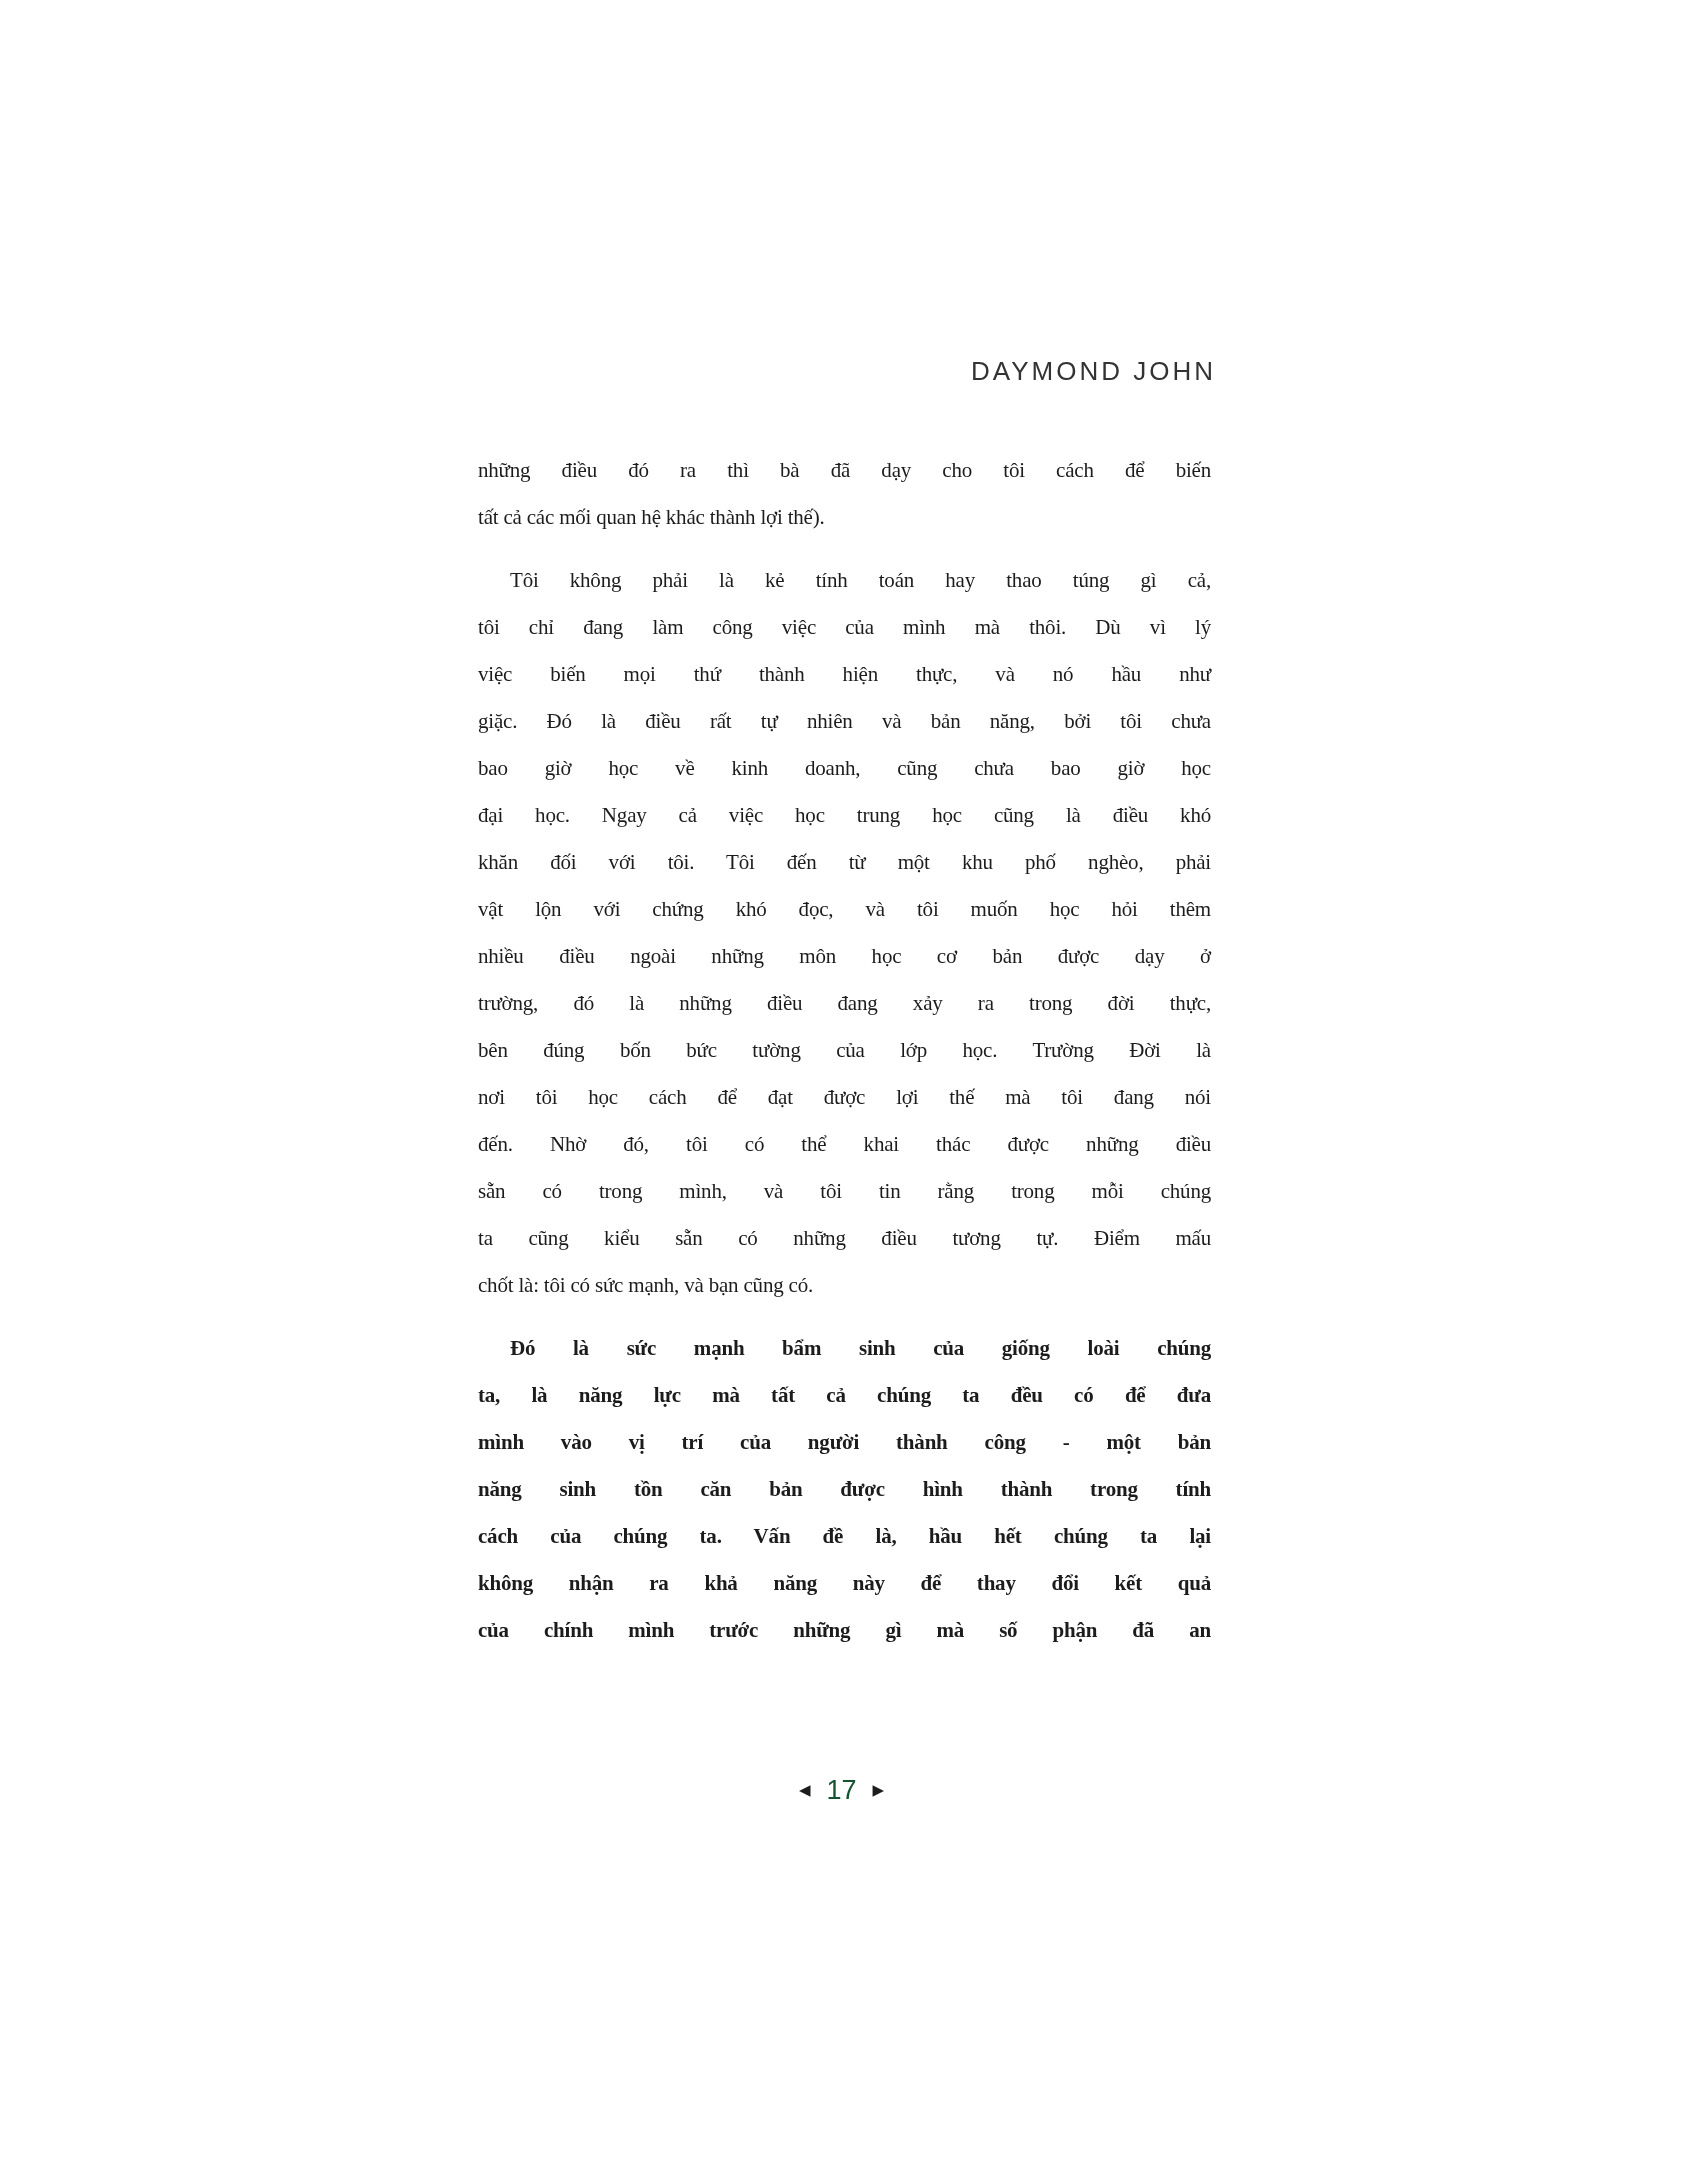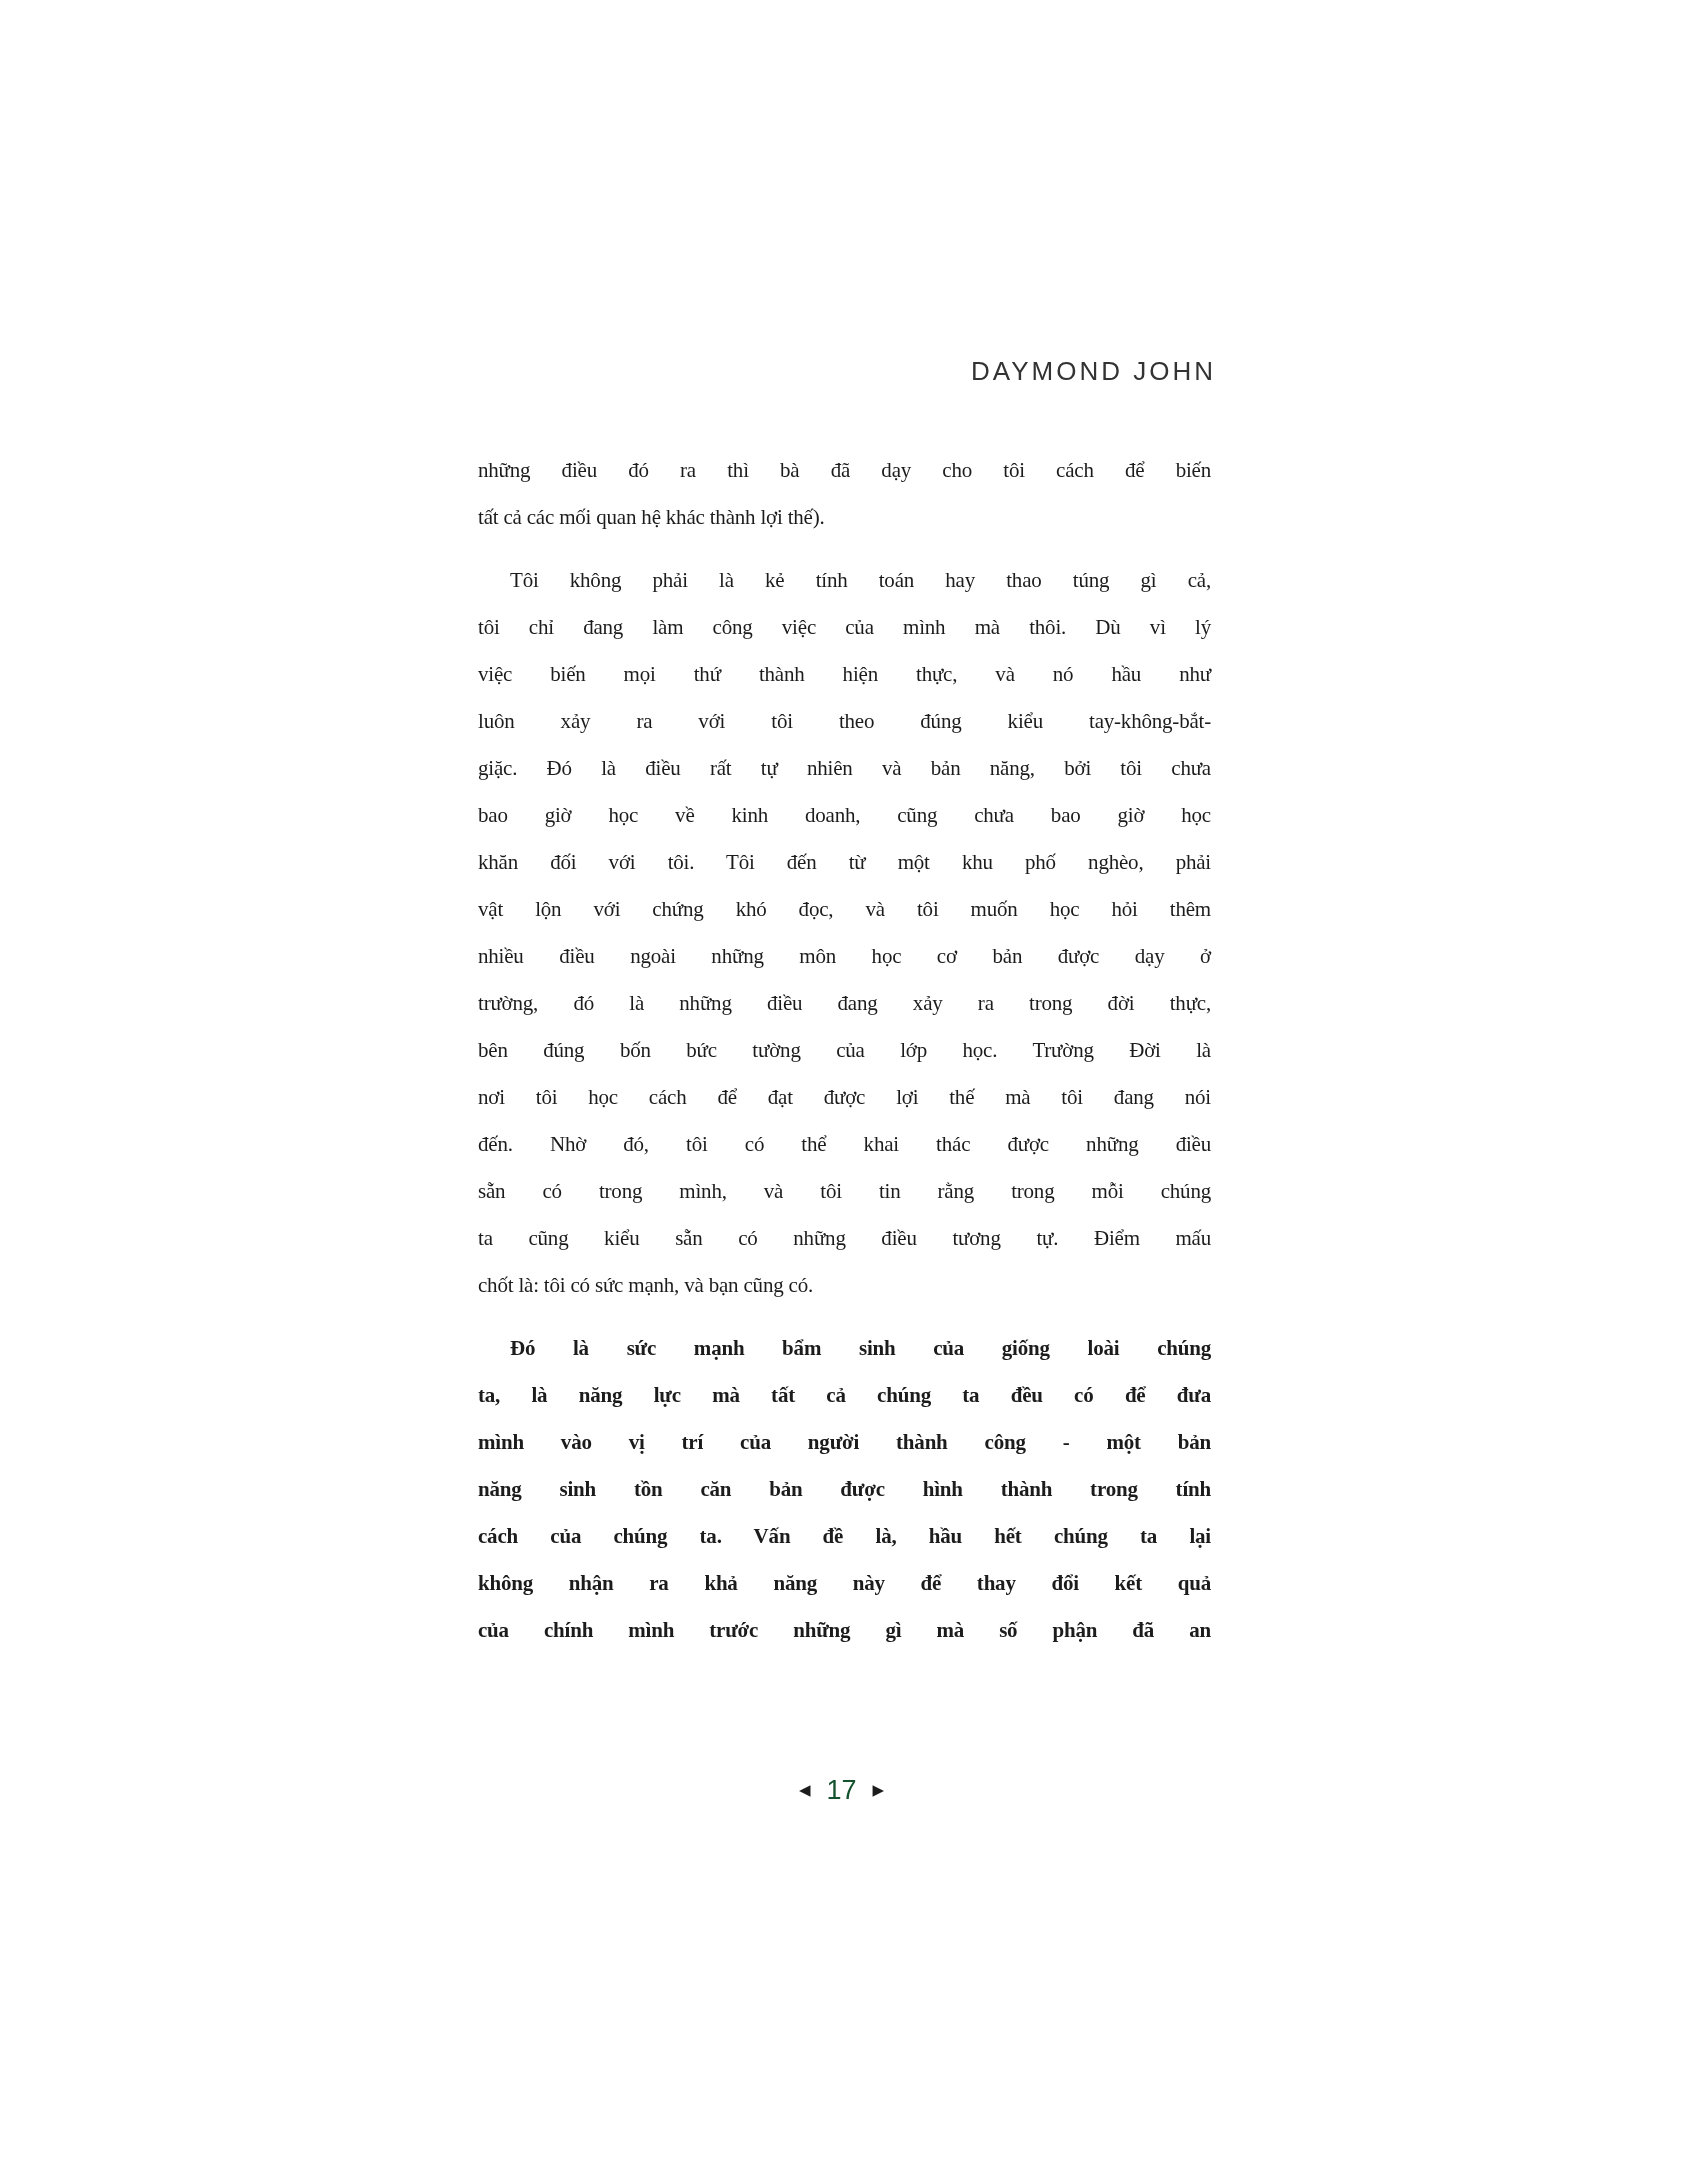--- a/index.html
+++ b/index.html
@@ -79,23 +79,23 @@
 
     <div class="para">
       <div class="line">những điều đó ra thì bà đã dạy cho tôi cách để biến</div>
       <div class="line last">tất cả các mối quan hệ khác thành lợi thế).</div>
     </div>
 
     <div class="para">
       <div class="line indent">Tôi không phải là kẻ tính toán hay thao túng gì cả,</div>
       <div class="line">tôi chỉ đang làm công việc của mình mà thôi. Dù vì lý</div>
       <div class="line">việc biến mọi thứ thành hiện thực, và nó hầu như</div>
-      <div class="line">luôn xảy ra với tôi theo đúng kiểu tay-không-bắt-</div>
       <div class="line">giặc. Đó là điều rất tự nhiên và bản năng, bởi tôi chưa</div>
       <div class="line">bao giờ học về kinh doanh, cũng chưa bao giờ học</div>
+      <div class="line">đại học. Ngay cả việc học trung học cũng là điều khó</div>
       <div class="line">khăn đối với tôi. Tôi đến từ một khu phố nghèo, phải</div>
       <div class="line">vật lộn với chứng khó đọc, và tôi muốn học hỏi thêm</div>
       <div class="line">nhiều điều ngoài những môn học cơ bản được dạy ở</div>
       <div class="line">trường, đó là những điều đang xảy ra trong đời thực,</div>
       <div class="line">bên đúng bốn bức tường của lớp học. Trường Đời là</div>
       <div class="line">nơi tôi học cách để đạt được lợi thế mà tôi đang nói</div>
       <div class="line">đến. Nhờ đó, tôi có thể khai thác được những điều</div>
       <div class="line">sẵn có trong mình, và tôi tin rằng trong mỗi chúng</div>
       <div class="line">ta cũng kiểu sẵn có những điều tương tự. Điểm mấu</div>
       <div class="line last">chốt là: tôi có sức mạnh, và bạn cũng có.</div>

